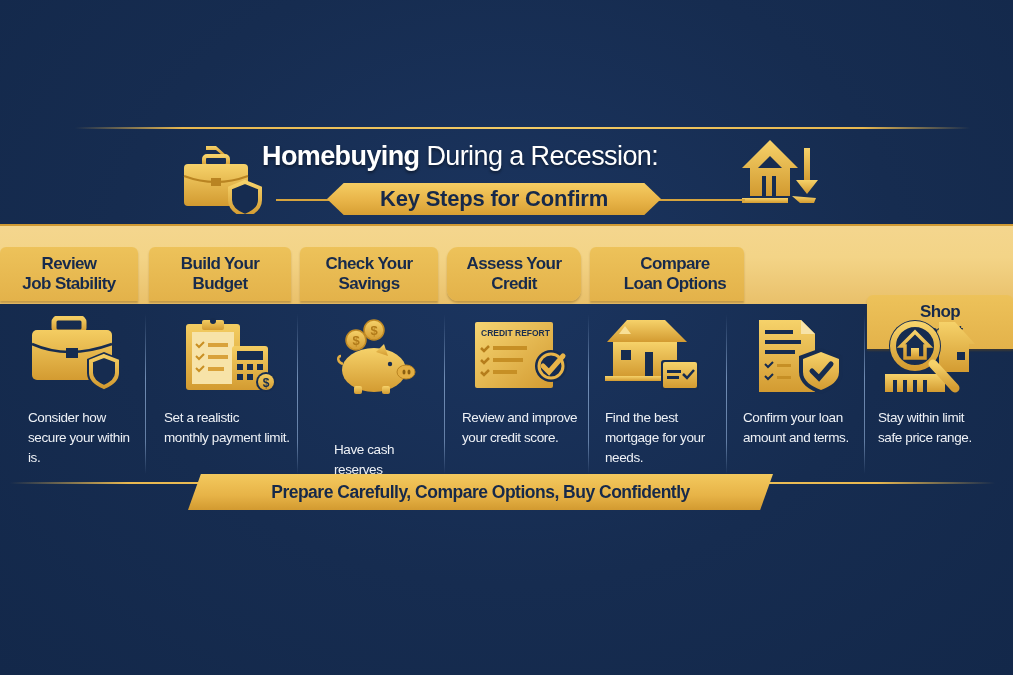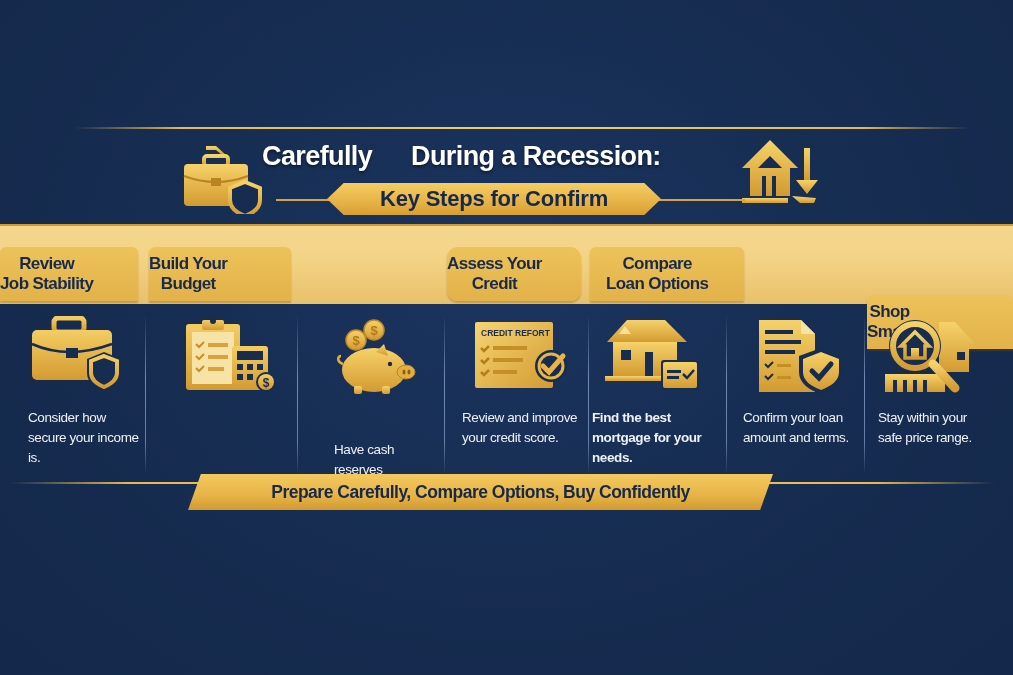--- a/index.html
+++ b/index.html
@@ -19,21 +19,21 @@
 
   
   .header { position: absolute; left: 0; top: 135px; width: 1013px; height: 90px; }
   .title {
     position: absolute; left: 262px; top: 6px;
     font-family: "Liberation Sans", sans-serif; font-weight: bold;
     font-size: 27px; color: #ffffff; letter-spacing: -0.6px;
     text-shadow: 0 2px 3px rgba(0,0,0,0.45);
     white-space: nowrap;
   }
-  .title .light { font-weight: bold; margin-left: 32px; }
+  .title .light { font-weight: normal; }
   .header-icon-left { position: absolute; left: 182px; top: 7px; width: 84px; height: 72px; }
   .header-icon-right { position: absolute; left: 740px; top: 5px; width: 84px; height: 66px; }
   .sub-line {
     position: absolute; top: 64px; height: 2px; background: #d6a43e;
   }
   .subtitle-banner {
     position: absolute; left: 327px; top: 48px; width: 334px; height: 32px;
     background: linear-gradient(180deg, #f5cd63 0%, #e8b448 55%, #d79f33 100%);
     clip-path: polygon(5% 0, 95% 0, 100% 50%, 95% 100%, 5% 100%, 0 50%);
     display: flex; align-items: center; justify-content: center;
@@ -47,21 +47,21 @@
     position: absolute; left: 0; top: 224px; width: 1013px; height: 80px;
     background: linear-gradient(180deg, #f4d68e 0%, #f3d487 40%, #e9c06a 100%);
     border-top: 2px solid #d09a33;
   }
   .tabs { position: absolute; left: 0; top: 247px; width: 1013px; height: 56px; }
   .tab {
     position: absolute; top: 0; height: 54px;
     background: linear-gradient(180deg, #edc25a 0%, #e3b24a 100%);
     border-radius: 6px 6px 0 0;
     box-shadow: 0 2px 2px rgba(120,80,10,0.35);
-    display: flex; align-items: center; text-align: center;
+    display: flex; align-items: center; justify-content: center; text-align: center;
   }
   .tab span {
     font-weight: bold; font-size: 17px; line-height: 20px; color: #172a4c; letter-spacing: -0.6px;
     white-space: pre-line;
   }
 
   
   .columns { position: absolute; left: 0; top: 304px; width: 1013px; height: 170px; }
   .col { position: absolute; top: 0; height: 170px; }
   .sep {
@@ -97,21 +97,21 @@
           <stop offset="1" stop-color="#d29a30"></stop>
         </linearGradient>
     </defs>
     <path d="M24 4 h10 l10 9 h-4 l-6-5 h-10z" fill="url(#g1)"></path>
     <rect x="22" y="14" width="24" height="10" rx="3" fill="none" stroke="url(#g1)" stroke-width="4"></rect>
     <rect x="2" y="22" width="64" height="42" rx="4" fill="url(#g1)"></rect>
     <path d="M2 34 Q34 46 66 34" stroke="#b98422" stroke-width="2" fill="none"></path>
     <rect x="29" y="36" width="10" height="8" fill="#b98422"></rect>
     <path d="M63 40 l15 6 v12 c0 8-7 13-15 16 c-8-3-15-8-15-16 v-12z" fill="#162c50" stroke="url(#g1)" stroke-width="4"></path>
   </svg>
-  <div class="title"><span>Carefully</span><span class="light"> During a Recession:</span></div>
+  <div class="title"><span>Homebuying</span><span class="light"> During a Recession:</span></div>
   <svg class="header-icon-right" viewBox="0 0 84 66">
     <defs>
       <linearGradient id="g2" x1="0" y1="0" x2="0" y2="1">
           <stop offset="0" stop-color="#f6d26a"></stop>
           <stop offset="1" stop-color="#d29a30"></stop>
         </linearGradient>
     </defs>
     <path d="M30 0 L58 28 H50 V56 H10 V28 H2 Z" fill="url(#g2)"></path>
     <path d="M30 16 L42 28 H18 Z" fill="#162c50"></path>
     <rect x="22" y="36" width="4" height="20" fill="#162c50"></rect>
@@ -132,20 +132,24 @@
 
 <div class="tabs">
   <div class="tab" style="left:0;width:138px;">
       <span>Review
 Job Stability</span>
     </div>
   <div class="tab" style="left:149px;width:142px;">
       <span>Build Your
 Budget</span>
     </div>
+  <div class="tab" style="left:300px;width:138px;">
+      <span>Check Your
+Savings</span>
+    </div>
   <div class="tab" style="left:447px;width:134px;border-radius:11px;">
       <span>Assess Your
 Credit</span>
     </div>
   <div class="tab" style="left:590px;width:154px;padding-left:16px;">
       <span>Compare
 Loan Options</span>
     </div>
   <div class="tab" style="left:867px;width:146px;margin-top:48px;">
       <span>Shop
@@ -170,21 +174,21 @@
           </linearGradient>
         </defs>
       <rect x="26" y="2" width="30" height="14" rx="4" fill="none" stroke="url(#c1)" stroke-width="5"></rect>
       <rect x="4" y="14" width="80" height="50" rx="5" fill="url(#c1)"></rect>
       <path d="M4 28 Q40 44 84 28" stroke="#162c50" stroke-width="2.5" fill="none"></path>
       <rect x="38" y="32" width="12" height="10" fill="#162c50"></rect>
       <path d="M76 36 l17 7 v14 c0 9-8 15-17 18 c-9-3-17-9-17-18 v-14z" fill="#162c50"></path>
       <path d="M76 40 l13 5 v12 c0 7-6 11-13 14 c-7-3-13-7-13-14 v-12z" fill="none" stroke="url(#c1)" stroke-width="4"></path>
     </svg>
     <div class="col-text" style="left:28px;">Consider how
-secure your income is.</div>
+secure your within is.</div>
   </div>
 
   <div class="col" style="left:146px;width:151px;">
     <svg class="col-icon" style="left:36px;" viewBox="0 0 100 78">
       <defs>
           <linearGradient id="c2" x1="0" y1="0" x2="0" y2="1">
             <stop offset="0" stop-color="#f4cd62"></stop>
             <stop offset="1" stop-color="#d39b31"></stop>
           </linearGradient>
         </defs>
@@ -202,20 +206,22 @@
           <rect x="55" y="48" width="6" height="6"></rect>
           <rect x="65" y="48" width="6" height="6"></rect>
           <rect x="75" y="48" width="6" height="6"></rect>
           <rect x="55" y="58" width="6" height="6"></rect>
           <rect x="65" y="58" width="6" height="6"></rect>
         </g>
       <circle cx="84" cy="66" r="10" fill="#162c50"></circle>
       <circle cx="84" cy="66" r="8" fill="url(#c2)"></circle>
       <text x="84" y="71" font-size="12" font-weight="bold" text-anchor="middle" fill="#162c50" font-family="Liberation Sans, sans-serif">$</text>
     </svg>
+    <div class="col-text" style="left:18px;">Set a realistic
+monthly payment limit.</div>
   </div>
 
   <div class="col" style="left:298px;width:146px;">
     <svg class="col-icon" style="left:28px;" viewBox="0 0 100 78">
       <defs>
           <linearGradient id="c3" x1="0" y1="0" x2="0" y2="1">
             <stop offset="0" stop-color="#f6d26a"></stop>
             <stop offset="1" stop-color="#d39b31"></stop>
           </linearGradient>
         </defs>
@@ -272,21 +278,21 @@
       <rect x="10" y="26" width="64" height="34" fill="url(#c5)"></rect>
       <rect x="18" y="34" width="10" height="10" fill="#162c50"></rect>
       <rect x="42" y="36" width="8" height="24" fill="#162c50"></rect>
       <rect x="2" y="60" width="58" height="5" fill="url(#c5)"></rect>
       <rect x="58" y="44" width="38" height="30" rx="3" fill="#162c50"></rect>
       <rect x="60" y="46" width="34" height="26" rx="2" fill="url(#c5)"></rect>
       <rect x="64" y="54" width="14" height="3" fill="#162c50"></rect>
         <rect x="64" y="60" width="12" height="3" fill="#162c50"></rect>
       <path d="M80 58 l4 4 l7-8" stroke="#162c50" stroke-width="2.5" fill="none"></path>
     </svg>
-    <div class="col-text" style="left:3px;font-weight:bold;">Find the best
+    <div class="col-text" style="left:16px;">Find the best
 mortgage for your
 needs.</div>
   </div>
 
   <div class="col" style="left:727px;width:137px;">
     <svg class="col-icon" style="left:28px;" viewBox="0 0 100 78">
       <defs>
           <linearGradient id="c6" x1="0" y1="0" x2="0" y2="1">
             <stop offset="0" stop-color="#f6d26a"></stop>
             <stop offset="1" stop-color="#d39b31"></stop>
@@ -324,21 +330,21 @@
           <rect x="20" y="64" width="4" height="12"></rect>
           <rect x="30" y="64" width="4" height="12"></rect>
           <rect x="40" y="64" width="4" height="12"></rect>
         </g>
       <circle cx="32" cy="30" r="26" fill="#162c50"></circle>
       <circle cx="32" cy="30" r="22" fill="none" stroke="url(#c7)" stroke-width="6"></circle>
       <path d="M32 16 L46 30 H42 V42 H22 V30 H18 Z" fill="none" stroke="url(#c7)" stroke-width="3.5"></path>
       <rect x="28" y="32" width="8" height="10" fill="url(#c7)"></rect>
       <path d="M50 48 L72 72" stroke="url(#c7)" stroke-width="9" stroke-linecap="round"></path>
     </svg>
-    <div class="col-text" style="left:13px;">Stay within your
+    <div class="col-text" style="left:13px;">Stay within limit
 safe price range.</div>
   </div>
 </div>
 
 <div class="gold-line" id="bottom-line"></div>
 <div class="tagline">
   <span>Prepare Carefully, Compare Options, Buy Confidently</span>
 </div>
 
 </body></html>

